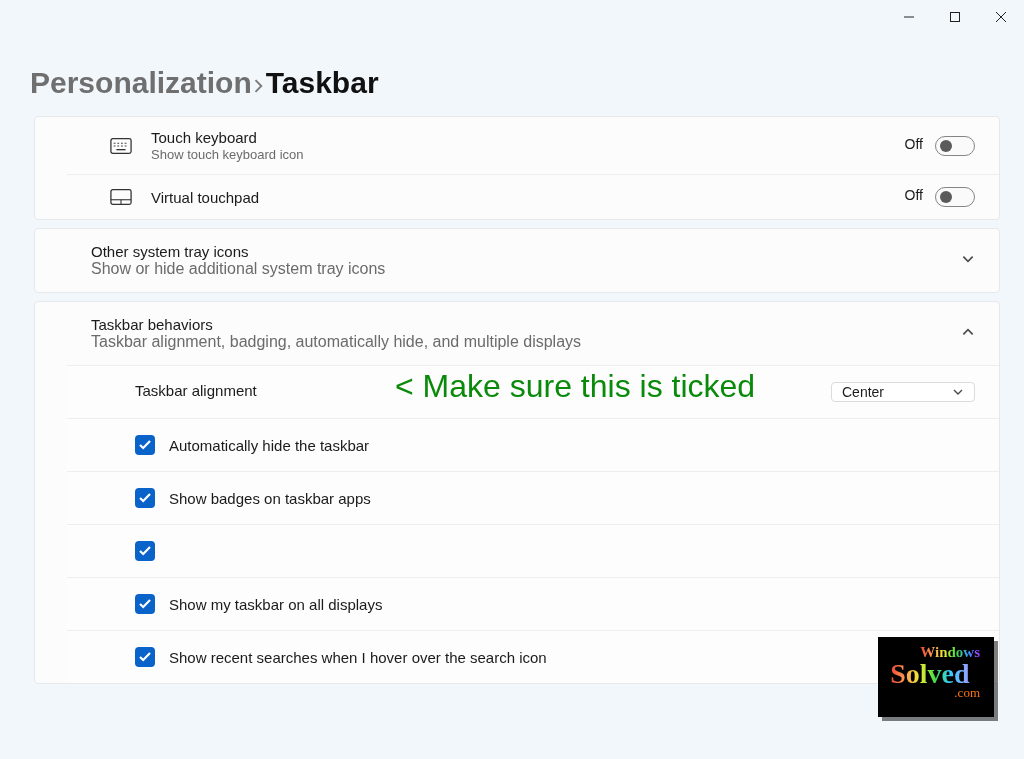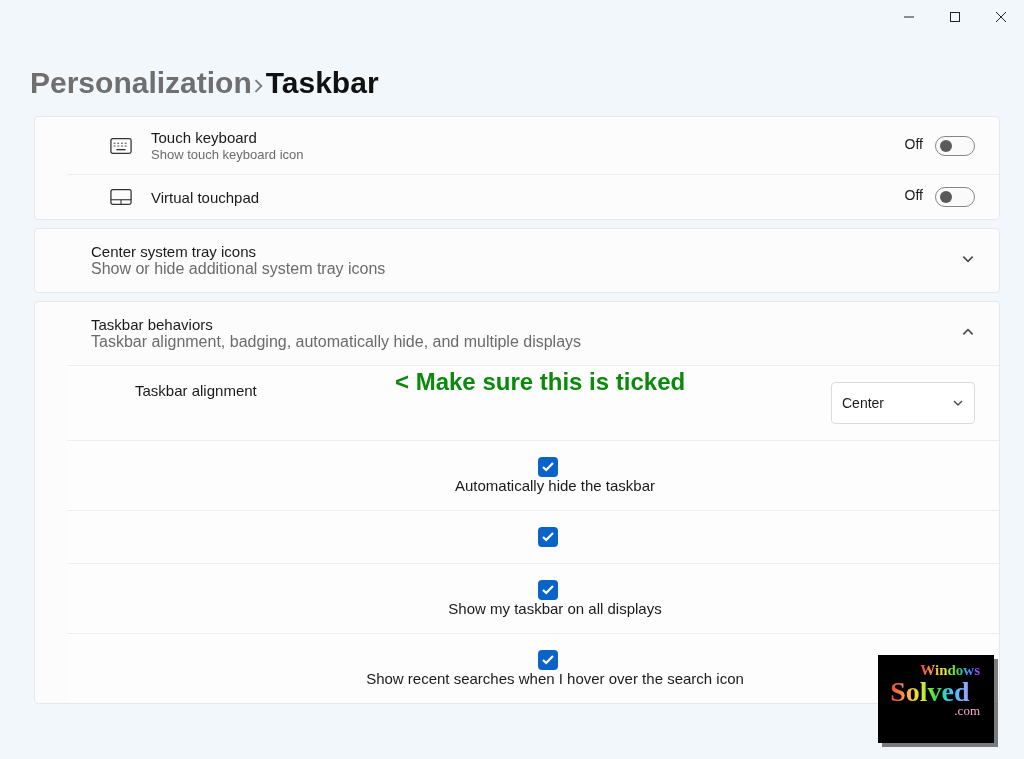--- a/index.html
+++ b/index.html
@@ -120,21 +120,21 @@
     position: relative;
     background: #fdfdfe;
   }
   .brow .brow-label { font-size: 15px; color: #1b1b1b; flex: 1; }
 
   .brow.alignment .brow-label { flex: 1; }
   .brow.alignment { padding-left: 68px; }
 
   .select {
     width: 144px;
-    height: 42px;
+    height: 20px;
     border: 1px solid #d9dbde;
     border-radius: 4px;
     background: #fff;
     display: flex;
     align-items: center;
     justify-content: space-between;
     padding: 0 10px;
     font-size: 14px;
     cursor: pointer;
   }
@@ -147,43 +147,43 @@
     display: flex;
     align-items: center;
     justify-content: center;
     margin-right: 14px;
     flex-shrink: 0;
     cursor: pointer;
   }
   .chk svg { width: 12px; height: 10px; stroke: #fff; fill: none; stroke-width: 2.2; }
   .brow.check { padding-left: 68px; }
   .brow.check .chk { position: absolute; left: 68px; }
-  .brow.check { padding-left: 68px; flex-direction: column; }
+  .brow.check { padding-left: 68px; }
   
   .brow.check { display: flex; align-items:center; }
   .brow.check .chk { position: static; }
 
   
   .annot {
     position: absolute;
     left: 395px;
     top: 368px;
-    font-size: 24px;
+    font-size: 32px;
     color: #0a8a0a;
-    font-weight: 700;
+    font-weight: 400;
     pointer-events: none;
   }
 
   
   .watermark {
     position: absolute;
     right: 30px;
-    bottom: 16px;
+    bottom: 42px;
     background: #000;
-    padding: 8px 14px 26px 12px;
+    padding: 8px 14px 18px 12px;
     box-shadow: 4px 4px 0 rgba(0,0,0,0.5);
     font-family: Georgia, "Times New Roman", serif;
     line-height: 1;
   }
   .watermark .wm-top {
     font-size: 15px;
     background: linear-gradient(90deg,#e43,#f95,#ee3,#4d4,#39f,#a3f);
     -webkit-background-clip: text;
     background-clip: text;
     color: transparent;
@@ -193,21 +193,21 @@
   .watermark .wm-main {
     font-size: 28px;
     font-weight: 700;
     background: linear-gradient(90deg,#e43,#f95,#ee3,#4d4,#3cf,#8af,#c6f);
     -webkit-background-clip: text;
     background-clip: text;
     color: transparent;
   }
   .watermark .wm-com {
     font-size: 13px;
-    color: #f9a8d4;
+    color: #f97316;
     text-align: right;
     margin-top: -2px;
   }
 </style>
 </head>
 <body>
 
 <div class="window-controls">
   <div class="wc">
     <svg viewBox="0 0 12 12">
@@ -279,21 +279,21 @@
       <div class="toggle-wrap">
         <span class="toggle-label">Off</span>
         <div class="toggle"></div>
       </div>
     </div>
   </div>
 
   <div class="card">
     <div class="expander-header">
       <div class="eh-text">
-        <div class="eh-title">Center system tray icons</div>
+        <div class="eh-title">Other system tray icons</div>
         <div class="eh-sub">Show or hide additional system tray icons</div>
       </div>
       <span class="chev">
         <svg viewBox="0 0 12 12">
             <polyline points="2,4 6,8 10,4" fill="none" stroke="#4a4a4a" stroke-width="1.4"></polyline>
           </svg>
       </span>
     </div>
   </div>
 
@@ -324,20 +324,28 @@
 
       <div class="brow check">
         <div class="chk">
             <svg viewBox="0 0 12 10">
               <polyline points="1,5 4.2,8 11,1"></polyline>
             </svg>
           </div>
         <span class="brow-label">Automatically hide the taskbar</span>
       </div>
 
+      <div class="brow check">
+        <div class="chk">
+            <svg viewBox="0 0 12 10">
+              <polyline points="1,5 4.2,8 11,1"></polyline>
+            </svg>
+          </div>
+        <span class="brow-label">Show badges on taskbar apps</span>
+      </div>
 
       <div class="brow check">
         <div class="chk">
             <svg viewBox="0 0 12 10">
               <polyline points="1,5 4.2,8 11,1"></polyline>
             </svg>
           </div>
       </div>
 
       <div class="brow check">

